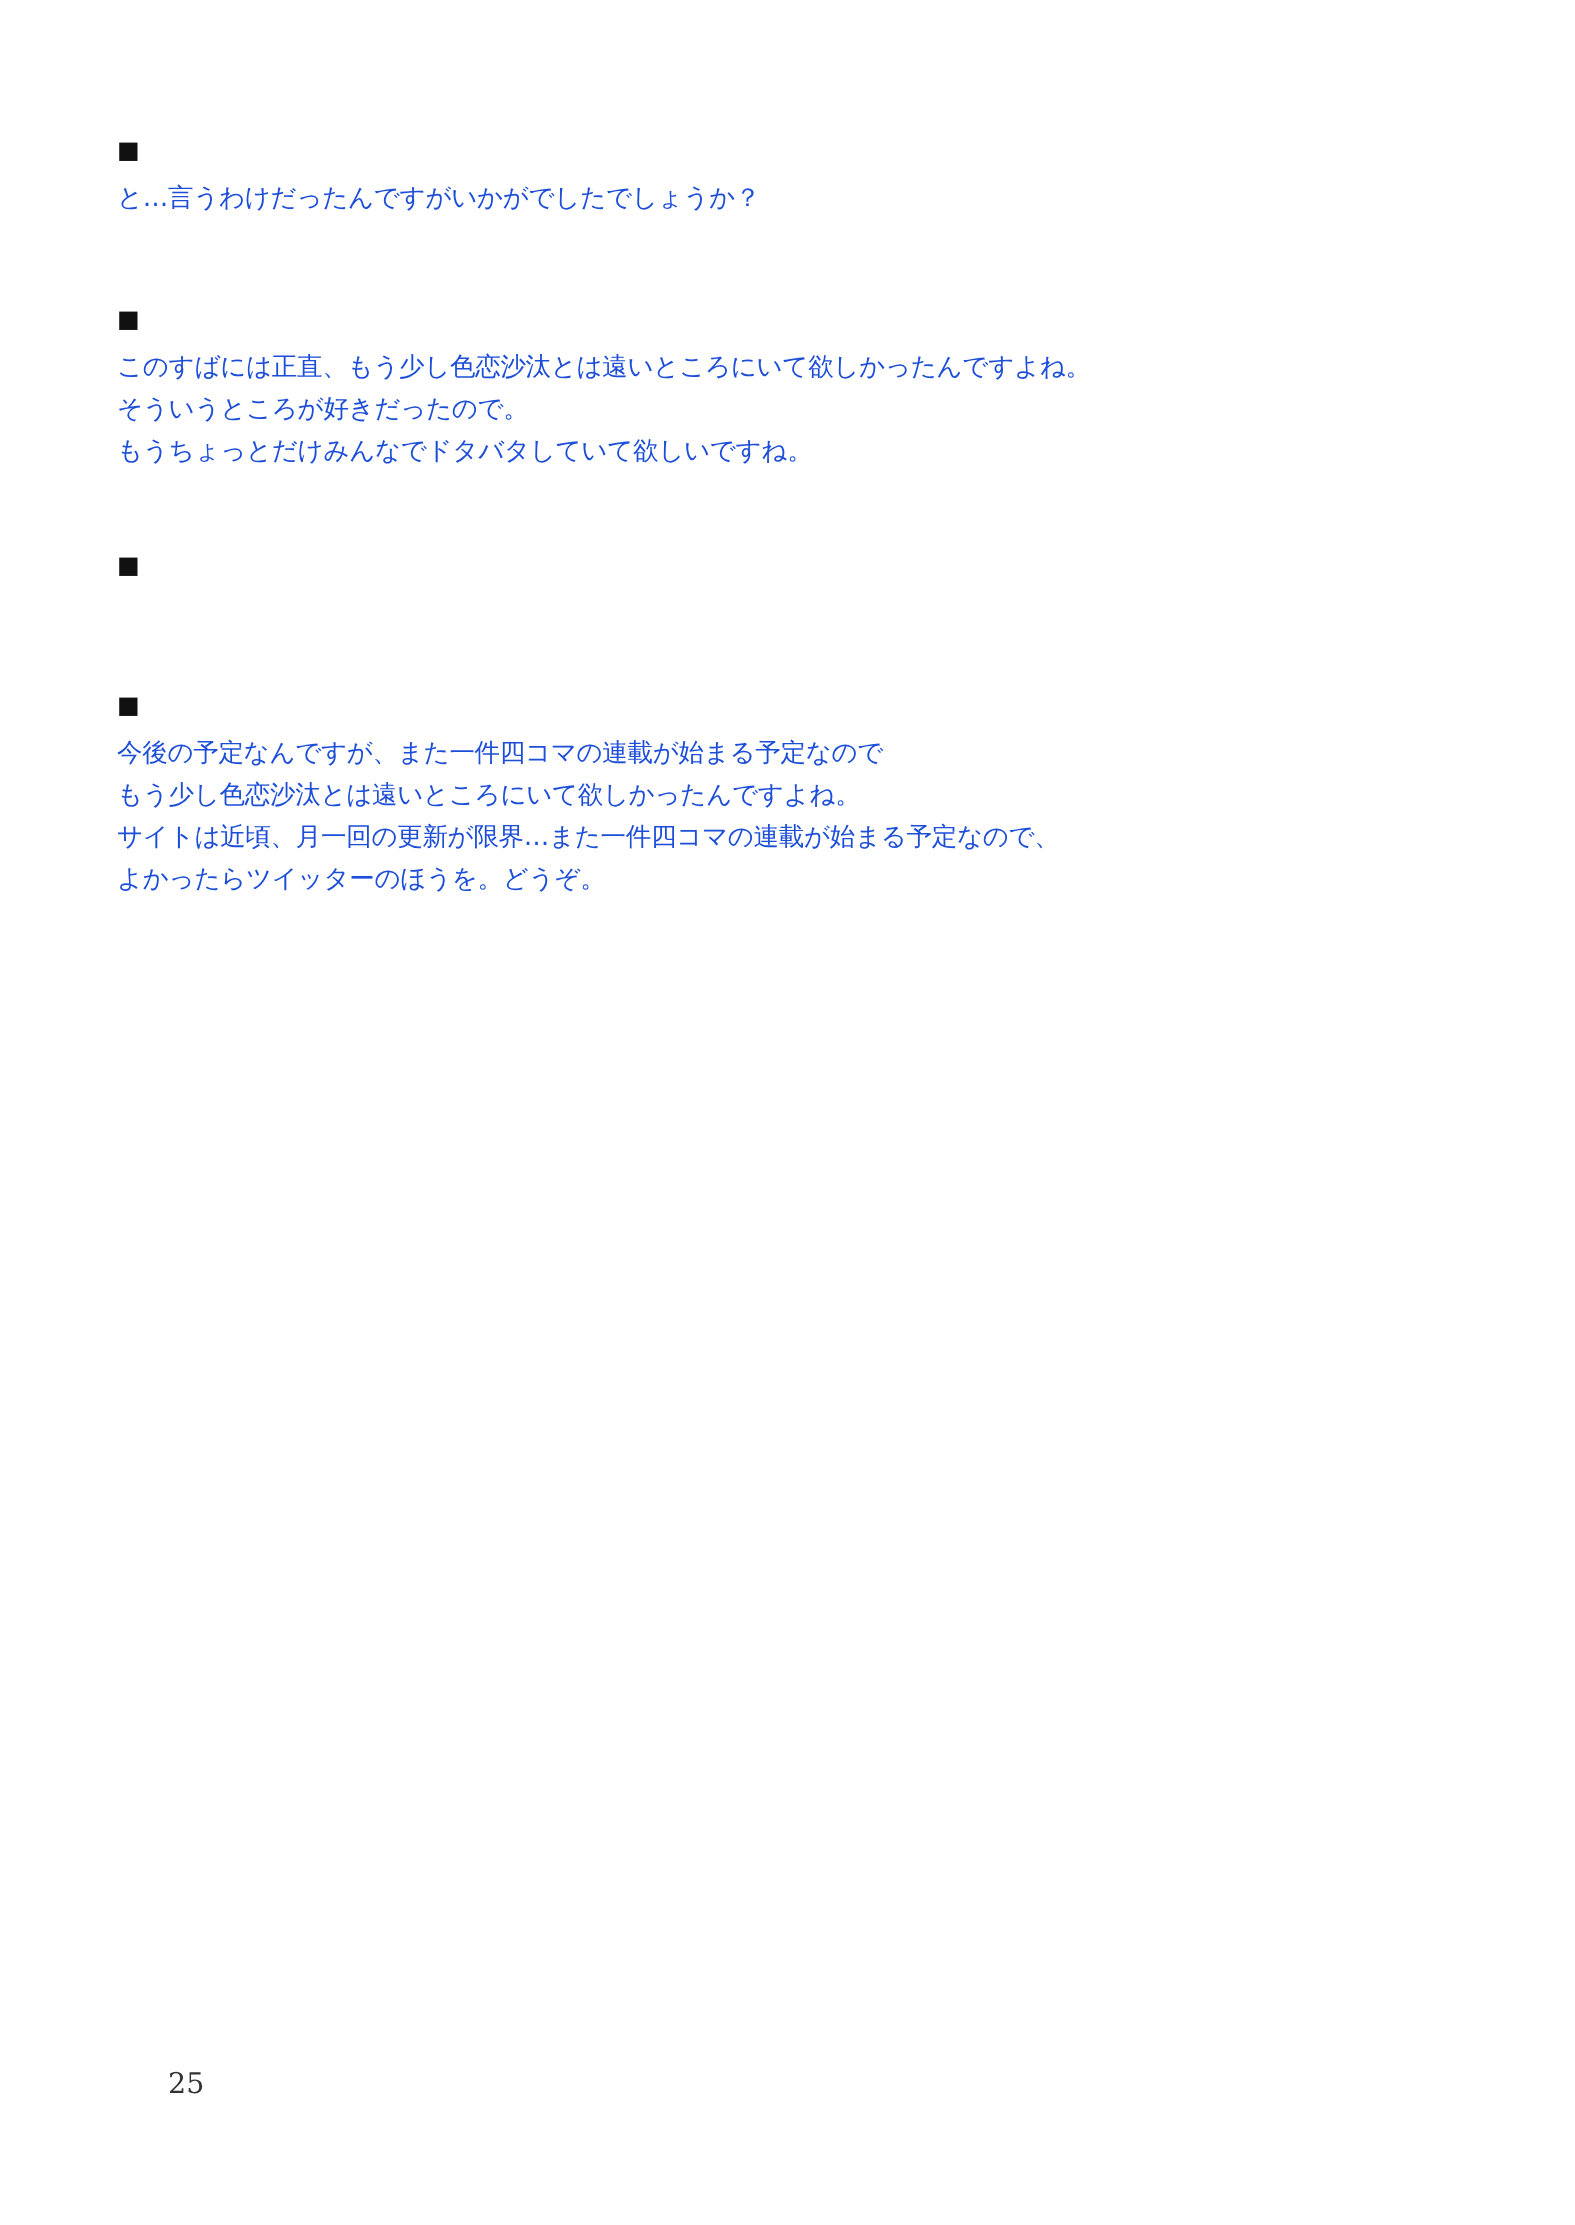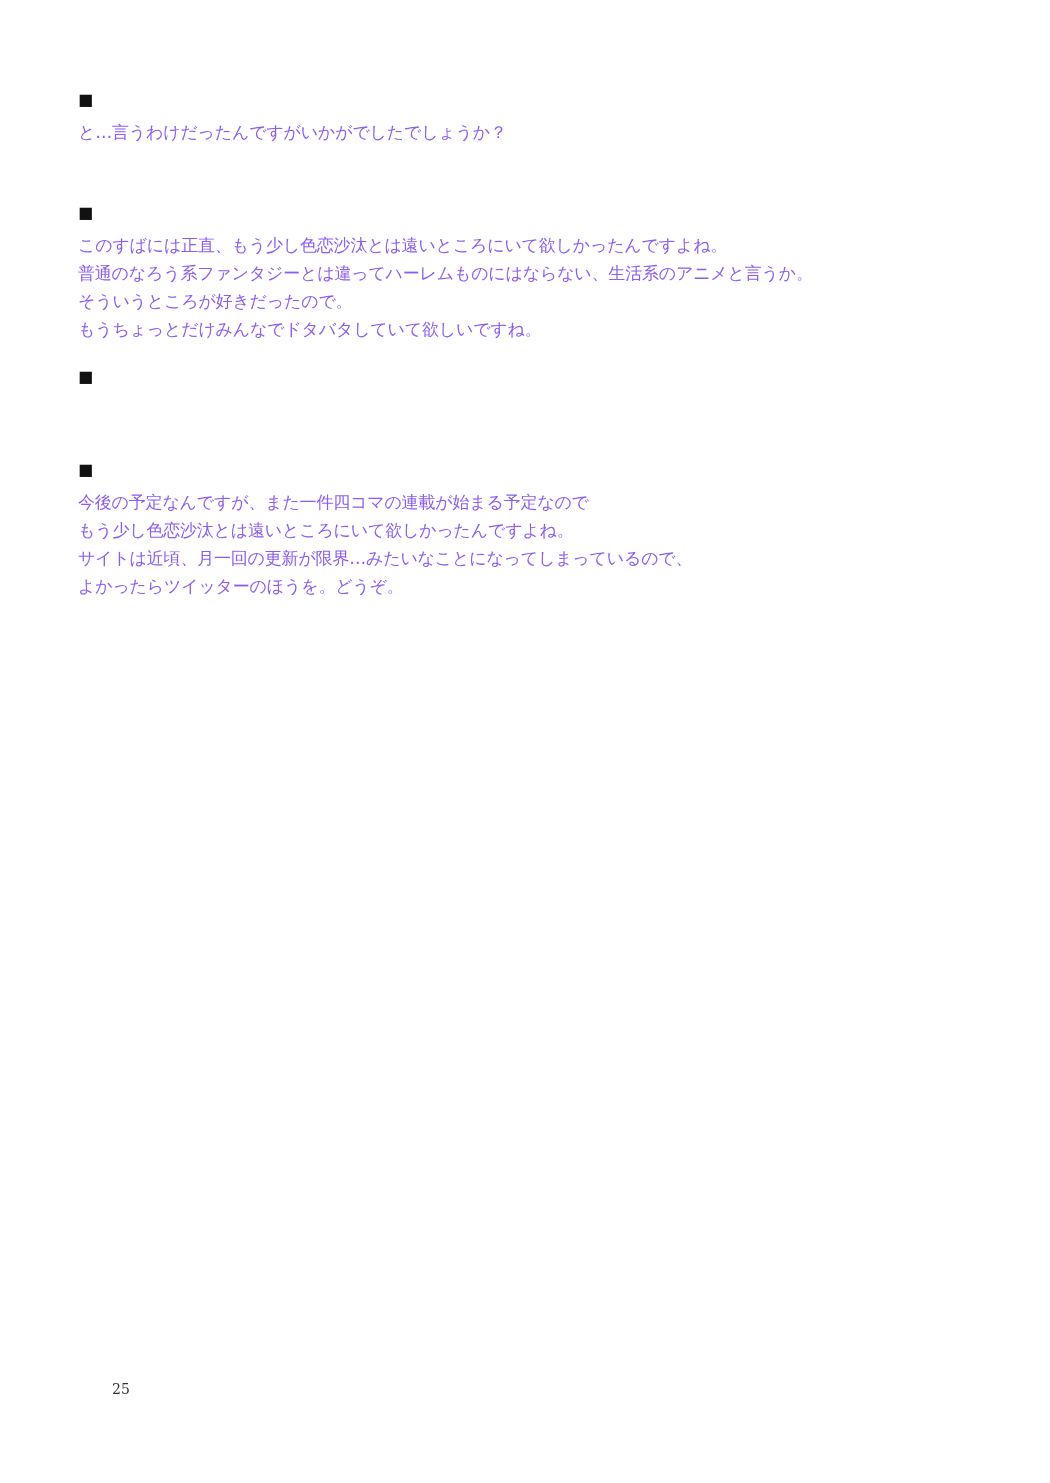--- a/index.html
+++ b/index.html
@@ -27,57 +27,56 @@
     height: 14px;
     color: #111111;
     margin: 0 0 11px 0;
   }
   .block p {
     margin: 0;
     font-size: 17px;
     line-height: 28px;
     letter-spacing: -0.2px;
     white-space: nowrap;
-    color: #8b5cf6;
+    color: #1d4ed8;
   }
   .page-number {
     position: absolute;
     left: 112px;
     top: 1379px;
     font-family: "DejaVu Serif", "Liberation Serif", serif;
-    font-size: 14px;
+    font-size: 19px;
     line-height: 20px;
     color: #333333;
   }
 </style>
 </head>
 <body>
 
 <div class="page">
 
   <section class="block" style="top: 93px;">
     <span class="marker">■</span>
     <p>と…言うわけだったんですがいかがでしたでしょうか？</p>
   </section>
 
   <section class="block" style="top: 206px;">
     <span class="marker">■</span>
     <p>このすばには正直、もう少し色恋沙汰とは遠いところにいて欲しかったんですよね。</p>
-    <p>普通のなろう系ファンタジーとは違ってハーレムものにはならない、生活系のアニメと言うか。</p>
     <p>そういうところが好きだったので。</p>
     <p>もうちょっとだけみんなでドタバタしていて欲しいですね。</p>
   </section>
 
   <section class="block" style="top: 370px;">
     <span class="marker">■</span>
   </section>
 
   <section class="block" style="top: 463px;">
     <span class="marker">■</span>
     <p>今後の予定なんですが、また一件四コマの連載が始まる予定なので</p>
     <p>もう少し色恋沙汰とは遠いところにいて欲しかったんですよね。</p>
-    <p>サイトは近頃、月一回の更新が限界…みたいなことになってしまっているので、</p>
+    <p>サイトは近頃、月一回の更新が限界…また一件四コマの連載が始まる予定なので、</p>
     <p>よかったらツイッターのほうを。どうぞ。</p>
   </section>
 
   <div class="page-number">25</div>
 
 </div>
 
 </body></html>

